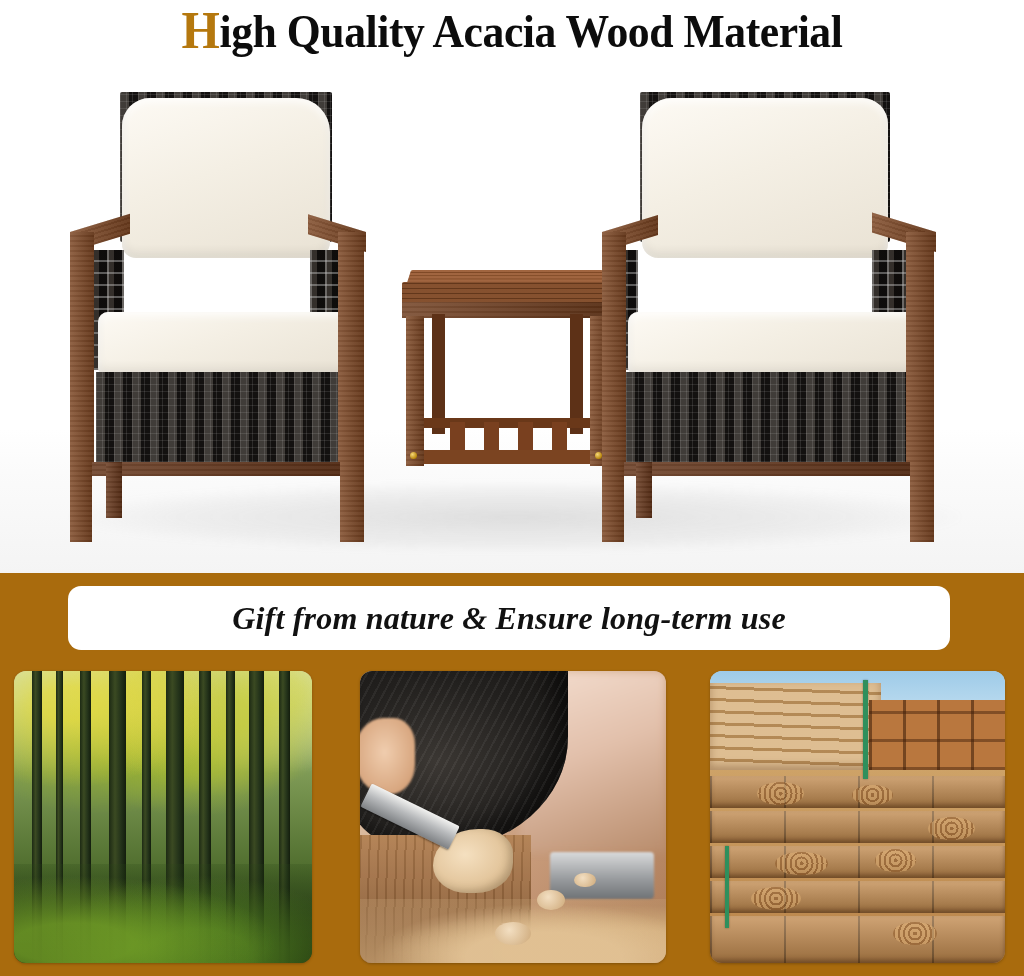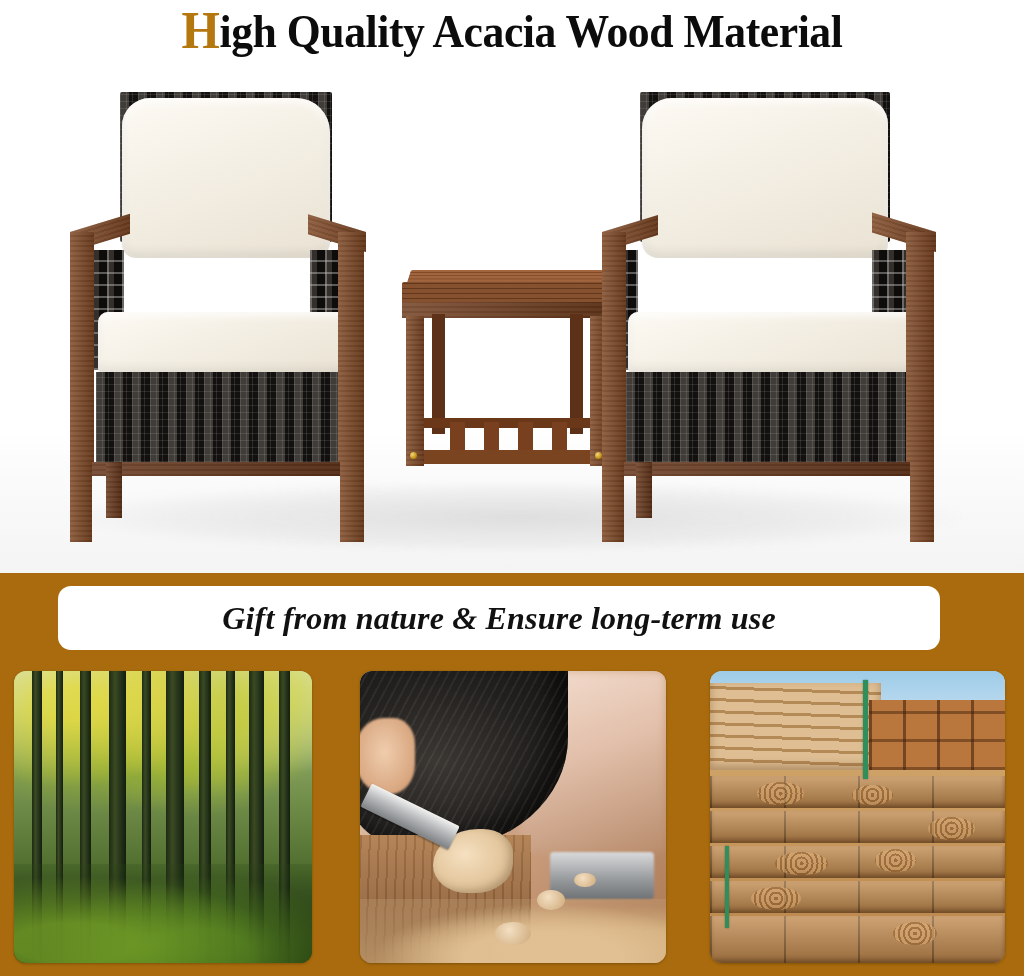--- a/index.html
+++ b/index.html
@@ -92,21 +92,21 @@
   .t-legBR{position:absolute;left:172px;top:92px;width:13px;height:120px;background-color:#5d3117;}
   .t-shelf{position:absolute;left:24px;top:196px;width:170px;height:10px;background-color:#6a3819;}
   .t-shelfrail{position:absolute;left:24px;top:228px;width:170px;height:14px;background-color:#7b4421;}
   .t-slat{position:absolute;top:200px;width:15px;height:32px;background-color:#79401f;}
   .screw{position:absolute;width:7px;height:7px;border-radius:50%;
     background:radial-gradient(circle at 35% 35%,#f6d87a,#b8860b 70%,#7d5a07);}
 
   
   .band{position:absolute;left:0;top:573px;width:1024px;height:403px;background:#a96b0d;}
   .slogan-box{
-    position:absolute;left:58px;top:13px;width:882px;height:64px;
+    position:absolute;left:68px;top:13px;width:882px;height:64px;
     background:#ffffff;border-radius:13px;
     display:flex;align-items:center;justify-content:center;
   }
   .slogan-text{
     font-family:"Liberation Serif",serif;font-style:italic;font-weight:bold;
     font-size:32px;color:#111111;white-space:nowrap;letter-spacing:0.2px;
   }
 
   
   .panel{position:absolute;top:98px;height:292px;border-radius:12px;overflow:hidden;

